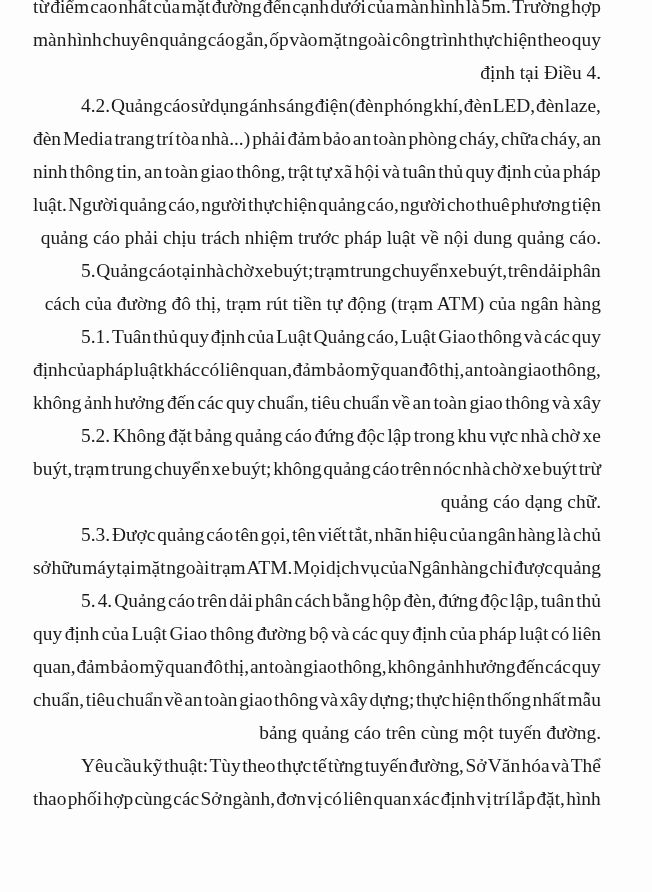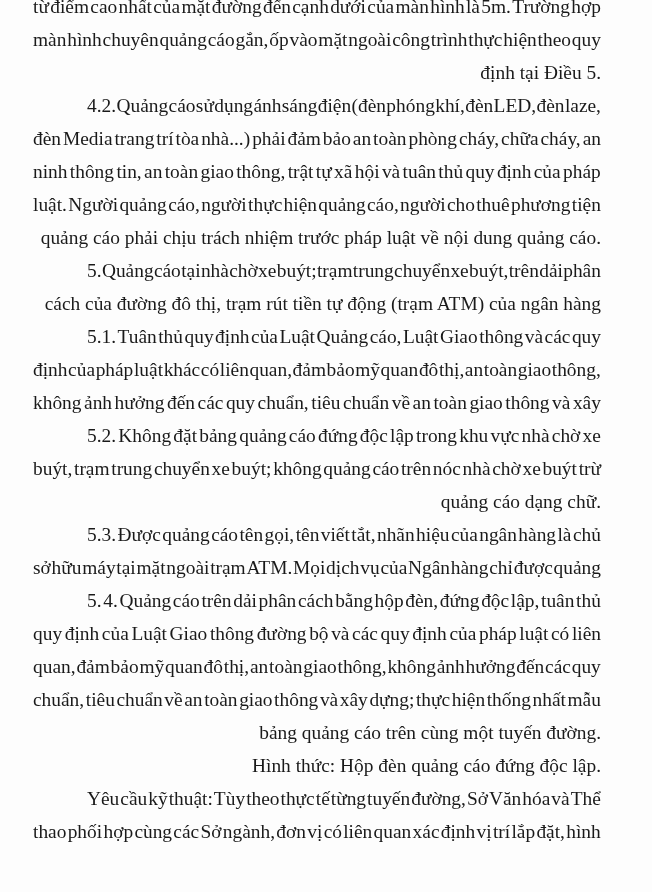--- a/index.html
+++ b/index.html
@@ -51,21 +51,21 @@
   
   .doc-line.flush {
     display: block;
   }
 
   
   .doc-line.indent {
     padding-left: 42px;
   }
   .doc-line.justify.indent > span:first-child {
-    margin-left: 12px;
+    margin-left: 6px;
   }
 </style>
 </head>
 <body>
 
 <div class="page">
   <div class="text-column" id="text-column">
       <div class="doc-line justify">
         <span>từ</span>
         <span>điểm</span>
@@ -96,21 +96,21 @@
         <span>vào</span>
         <span>mặt</span>
         <span>ngoài</span>
         <span>công</span>
         <span>trình</span>
         <span>thực</span>
         <span>hiện</span>
         <span>theo</span>
         <span>quy</span>
       </div>
-      <div class="doc-line flush">định tại Điều 5.</div>
+      <div class="doc-line flush">định tại Điều 4.</div>
       <div class="doc-line justify indent">
         <span>4.2.</span>
         <span>Quảng</span>
         <span>cáo</span>
         <span>sử</span>
         <span>dụng</span>
         <span>ánh</span>
         <span>sáng</span>
         <span>điện</span>
         <span>(đèn</span>
@@ -391,21 +391,20 @@
         <span>và</span>
         <span>xây</span>
         <span>dựng;</span>
         <span>thực</span>
         <span>hiện</span>
         <span>thống</span>
         <span>nhất</span>
         <span>mẫu</span>
       </div>
       <div class="doc-line flush">bảng quảng cáo trên cùng một tuyến đường.</div>
-      <div class="doc-line flush indent">Hình thức: Hộp đèn quảng cáo đứng độc lập.</div>
       <div class="doc-line justify indent">
         <span>Yêu</span>
         <span>cầu</span>
         <span>kỹ</span>
         <span>thuật:</span>
         <span>Tùy</span>
         <span>theo</span>
         <span>thực</span>
         <span>tế</span>
         <span>từng</span>

